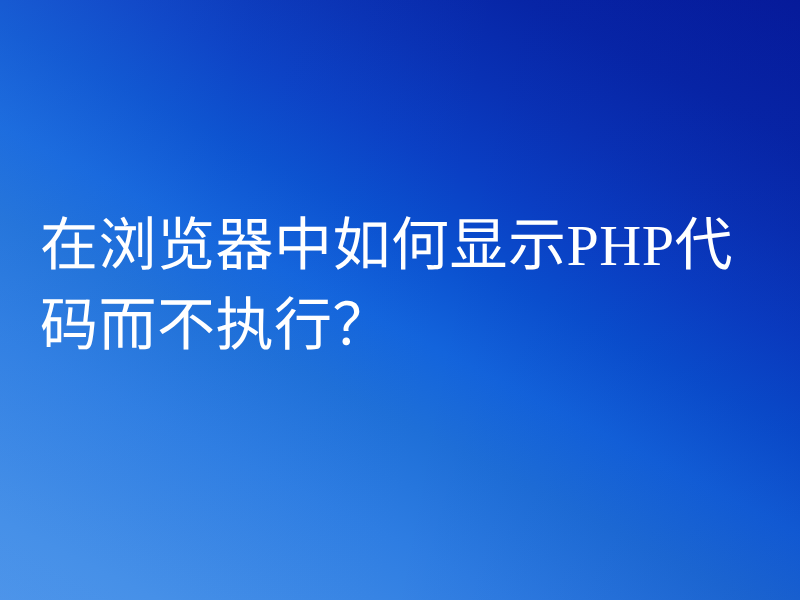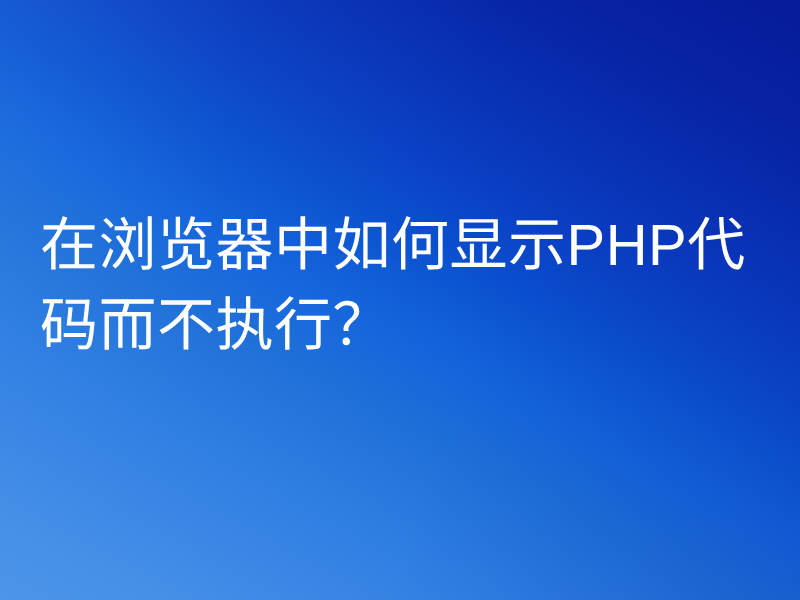--- a/index.html
+++ b/index.html
@@ -57,21 +57,21 @@
   .headline-block {
     position: absolute;
     left: 40px;
     top: 206px;
     width: 742px;
   }
 
   .headline {
     margin: 0;
     color: #FFFFFF;
-    font-family: Liberation Sans, sans-serif;
+    font-family: Liberation Serif, serif;
     font-size: 58px;
     font-weight: 400;
     line-height: 80px;
     letter-spacing: 0.5px;
     white-space: pre-wrap;
     word-break: break-all;
     text-rendering: geometricPrecision;
   }
 </style>
 </head>

